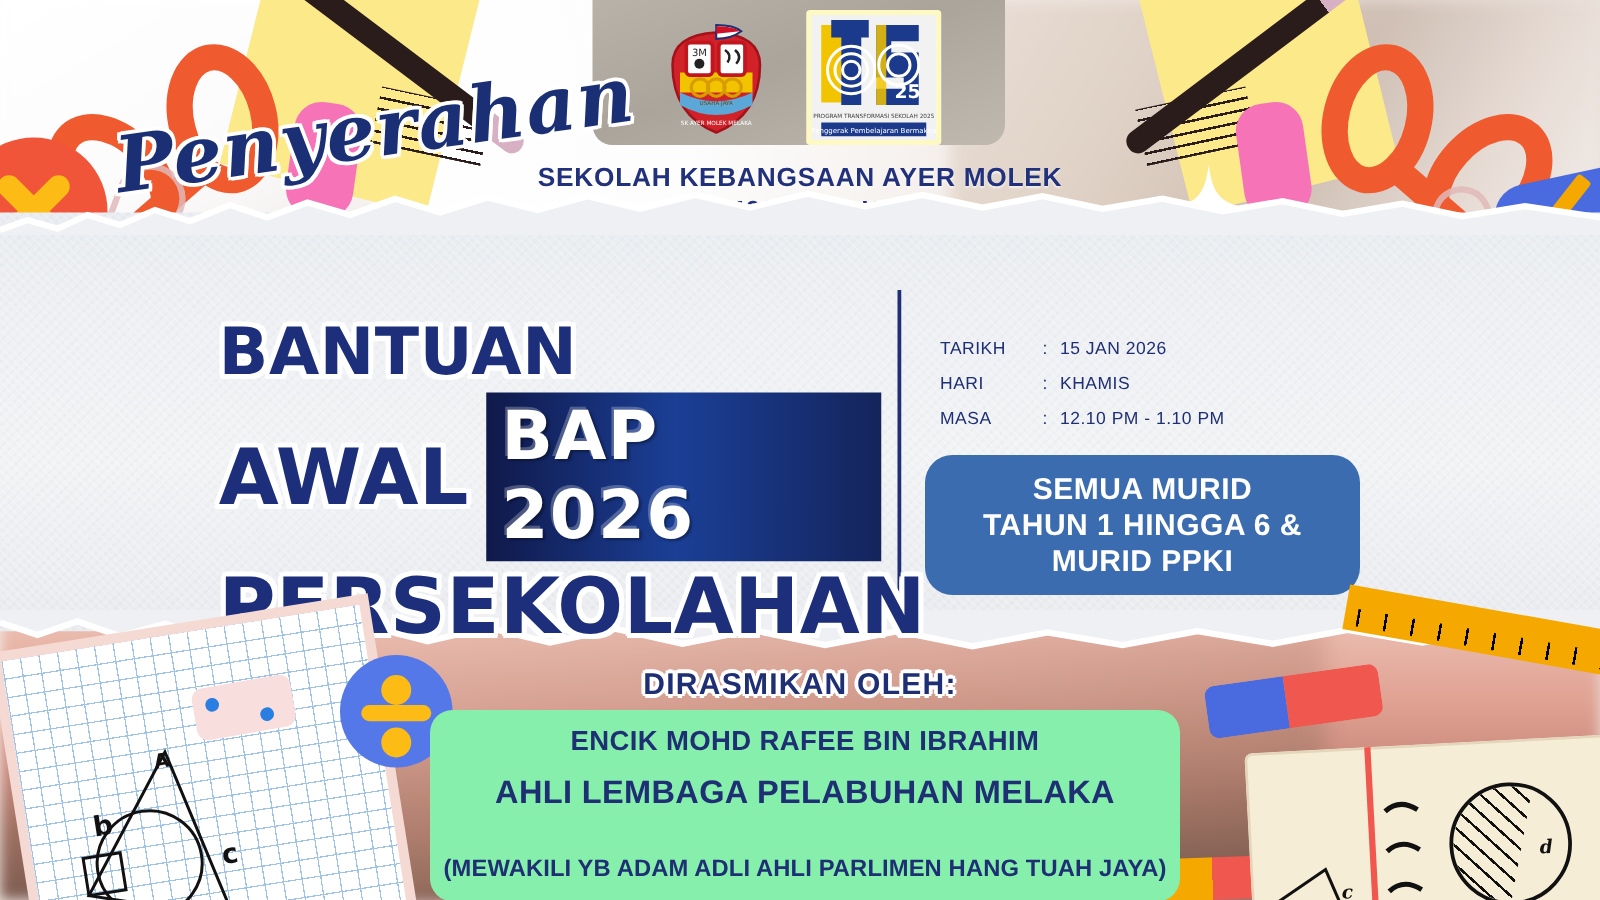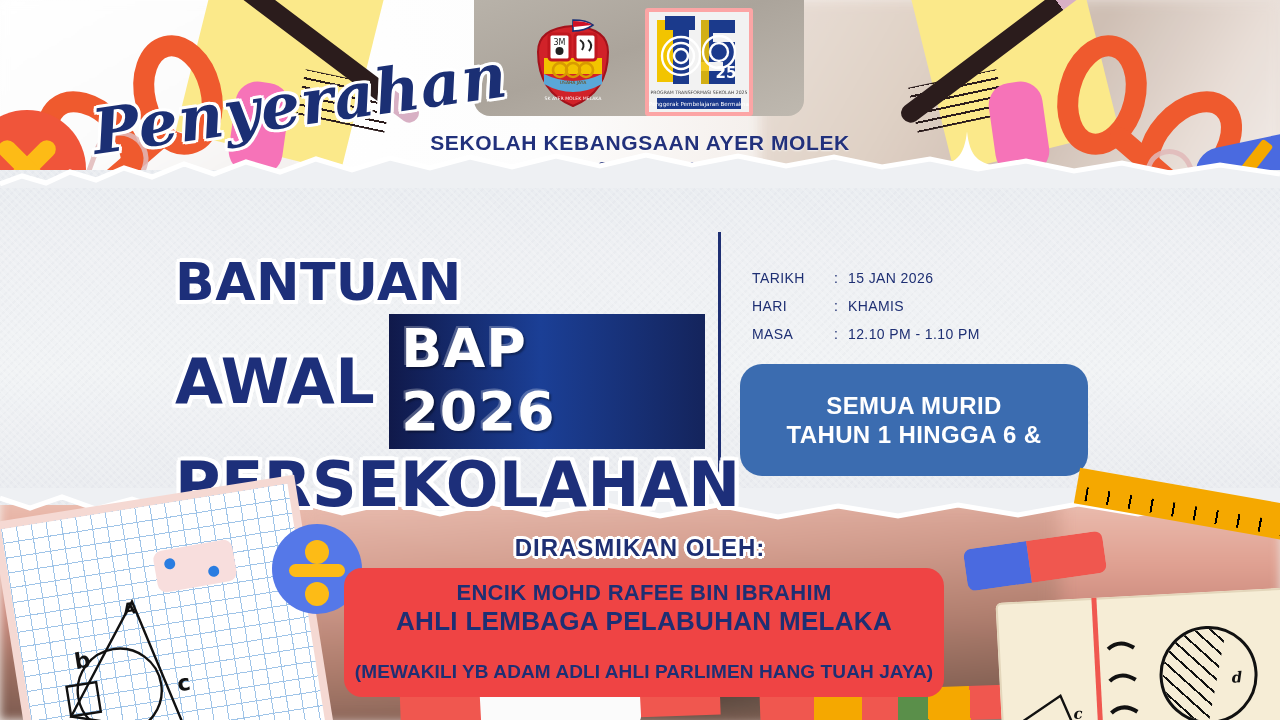--- a/index.html
+++ b/index.html
@@ -55,21 +55,21 @@
   .school-block{ position:absolute; left:400px; top:130px; width:480px; text-align:center; }
   .school-line{ font-weight:800; color:#22317c; font-size:21px; letter-spacing:.6px;
     line-height:26px; text-shadow:0 1px 2px rgba(255,255,255,.7); }
 
   
   .logo-plate{ position:absolute; left:474px; top:0; width:330px; height:116px;
     background:linear-gradient(160deg,#b8b2a9 0%,#aba49b 45%,#bfb9b0 100%);
     border-bottom-left-radius:16px; border-bottom-right-radius:16px; }
   .logo-crest{ position:absolute; left:530px; top:18px; width:86px; height:92px; }
   .logo-ts{ position:absolute; left:645px; top:8px; width:108px; height:108px;
-    background:#fca5a5; border-radius:3px; padding:4px; }
+    background:#fef9c3; border-radius:3px; padding:4px; }
 
   
   .divider{ position:absolute; left:718px; top:232px; width:3px; height:246px;
     background:#1e2f73; }
 
   
   .headline{ position:absolute; left:175px; top:258px; width:530px; }
   .hl-row{ display:flex; align-items:center; }
   .hl{ font-weight:900; letter-spacing:.5px; color:#1d2f7a; line-height:.96;
     font-size:52px; font-family:"DejaVu Sans", sans-serif;
@@ -97,22 +97,22 @@
   .badge-line{ color:#fff; font-weight:800; font-size:24px; line-height:29px;
     letter-spacing:.4px; text-align:center; white-space:nowrap; }
 
   
   .dirasmikan{ position:absolute; left:0; top:534px; width:1280px; text-align:center;
     font-weight:800; font-size:24px; letter-spacing:1px; color:#1e2f73;
     text-shadow:-2px -2px 0 #fff,2px -2px 0 #fff,-2px 2px 0 #fff,2px 2px 0 #fff,
       0 -3px 0 #fff,0 3px 0 #fff,-3px 0 0 #fff,3px 0 0 #fff; }
 
   .officiator{ position:absolute; left:344px; top:568px; width:600px; min-height:110px;
-    background:#ef4444; border-radius:18px; padding:12px 10px 14px;
-    display:flex; flex-direction:column; align-items:center; justify-content:center; gap:0; }
+    background:#86efac; border-radius:18px; padding:12px 10px 14px;
+    display:flex; flex-direction:column; align-items:center; justify-content:center; gap:12px; }
   .off-1{ font-weight:800; font-size:22px; color:#1e2f73; letter-spacing:.3px; }
   .off-2{ font-weight:800; font-size:26px; color:#1e2f73; letter-spacing:.3px; }
   .off-3{ font-weight:800; font-size:19px; color:#1e2f73; letter-spacing:.1px; white-space:nowrap;margin-top:24px; }
 
   
   .deco{ position:absolute; pointer-events:none; }
   .xcircle{ left:-32px; top:110px; width:118px; height:118px; border-radius:50%;
     background:#f0553a; display:flex; align-items:center; justify-content:center; }
   .xmark{ width:70px; height:70px; position:relative; }
   .xmark:before,.xmark:after{ content:""; position:absolute; left:26px; top:-2px;
@@ -371,20 +371,21 @@
     <div class="d-row">
       <span class="d-key">MASA</span>
       <span class="d-sep">:</span>
       <span class="d-val">12.10 PM - 1.10 PM</span>
     </div>
   </div>
 
   <div class="badge">
     <div class="badge-line">SEMUA MURID</div>
     <div class="badge-line">TAHUN  1 HINGGA 6 &amp;</div>
+    <div class="badge-line">MURID PPKI</div>
   </div>
 
   <div class="deco graphpaper">
     <svg viewBox="0 0 290 240" width="290" height="240">
       <path d="M118 92 L152 232 L40 196 Z" fill="none" stroke="#111" stroke-width="2.4"></path>
       <circle cx="92" cy="178" r="42" fill="none" stroke="#111" stroke-width="2.4"></circle>
       <path d="M40 196 L40 166 L70 166 L70 196 Z" fill="none" stroke="#111" stroke-width="2.4"></path>
       <text x="52" y="150" font-size="22" font-weight="bold" fill="#111" font-family="DejaVu Sans, sans-serif">b</text>
       <text x="150" y="188" font-size="22" font-weight="bold" fill="#111" font-family="DejaVu Sans, sans-serif">c</text>
       <text x="108" y="104" font-size="16" font-weight="bold" fill="#111" font-family="DejaVu Sans, sans-serif">A</text>

